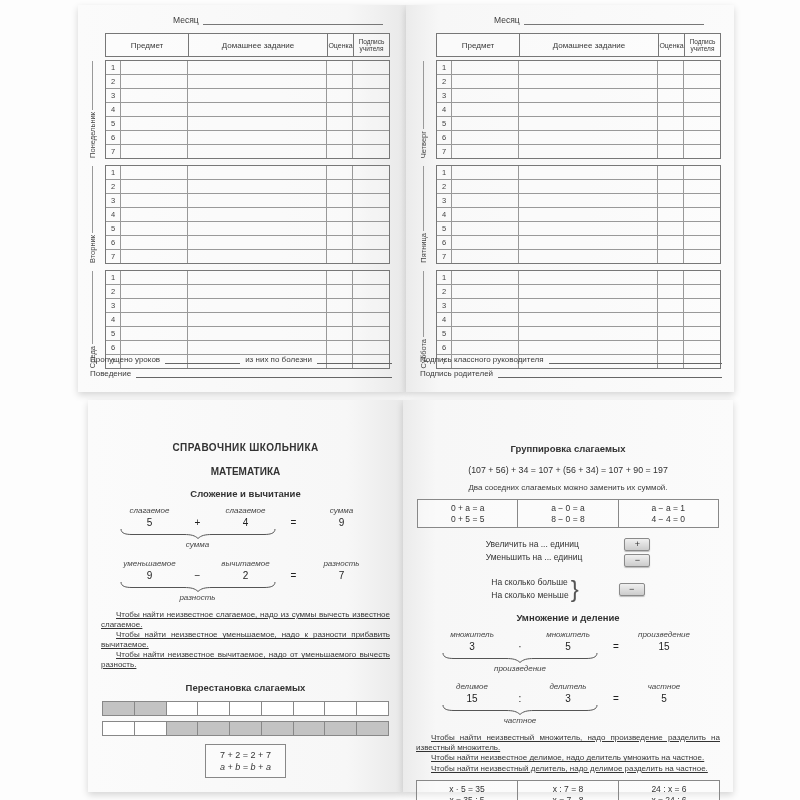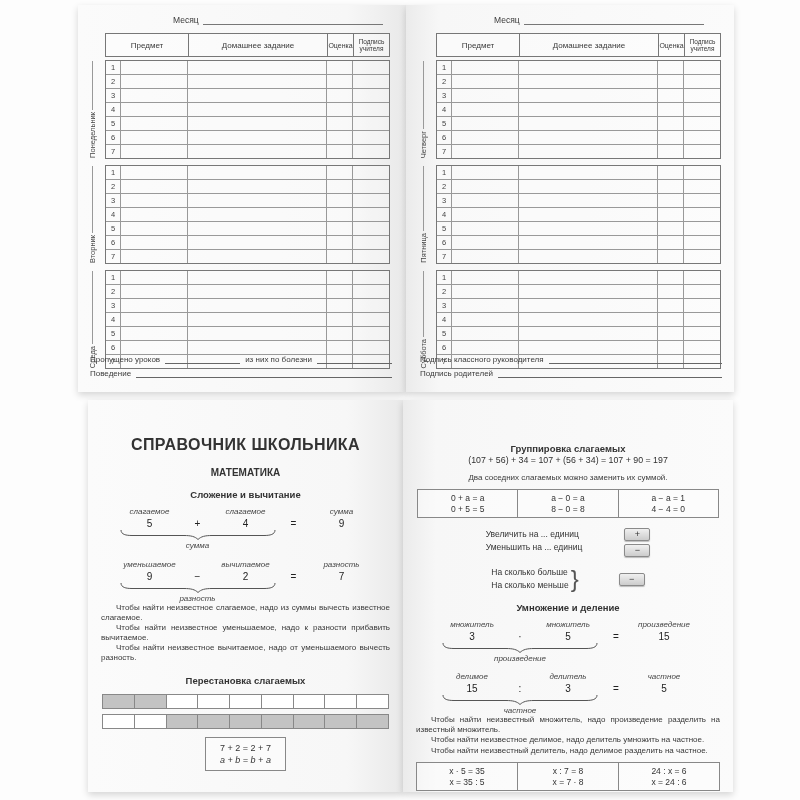--- a/index.html
+++ b/index.html
@@ -38,41 +38,41 @@
   .day-label .dl-line{width:1px;background:#999;flex:1;margin-bottom:2px;}
   .day-label .dl-txt{writing-mode:vertical-rl;transform:rotate(180deg);font-size:7.5px;color:#444;white-space:nowrap;}
   .diary-footer{position:absolute;top:349px;left:12px;right:14px;font-size:8px;color:#3a3a3a;}
   .fline{display:flex;align-items:flex-end;margin-bottom:4px;}
   .fline .uline{flex:1;border-bottom:1px solid #666;height:9px;margin:0 5px;}
   .fline .uline:last-child{margin-right:0;}
 
   
   .ref-page{font-size:8.5px;color:#333;}
   .rp-inner{padding:36px 13px 0 13px;}
-  .h-title{font-weight:bold;font-size:16px;text-align:center;letter-spacing:.4px;margin:0 0 0;}
+  .h-title{font-weight:bold;font-size:10px;text-align:center;letter-spacing:.4px;margin:6px 0 0;}
   .h-subject{font-weight:bold;font-size:10px;text-align:center;margin:13px 0 0;}
   .h-sec{font-weight:bold;font-size:9.5px;text-align:center;margin:11px 0 0;}
   .dg{display:grid;grid-template-columns:70px 26px 70px 26px 70px;justify-content:center;margin-top:7px;}
   .dg .lab{font-style:italic;font-size:8px;color:#444;text-align:center;white-space:nowrap;}
   .dg .num{font-size:10px;text-align:center;padding-top:2px;color:#222;}
   .dg .brace-cell{grid-column:1/4;text-align:center;line-height:0;}
   .dg .brace-lab{grid-column:1/4;text-align:center;font-style:italic;font-size:8px;color:#444;padding-top:1px;}
-  .rules{margin-top:0;}
+  .rules{margin-top:8px;text-decoration:underline;}
   .rules p{margin:0 0 1px;text-indent:15px;text-align:justify;font-size:8px;line-height:9.6px;color:#383838;}
   .eqt{display:flex;border:1px solid #888;width:288px;margin:7px auto 8px;background:rgba(255,255,255,.4);}
   .eqc{flex:1;border-left:1px solid #888;padding:3px 0 2px;text-align:center;font-size:8.5px;line-height:11px;color:#333;}
   .eqc:first-child{border-left:none;}
   .bars{margin-top:8px;}
   .bar{display:flex;width:285px;margin:0 auto 5px;border:1px solid #888;height:13px;box-sizing:content-box;background:#fff;}
   .bcell{flex:1;border-left:1px solid #888;box-sizing:border-box;}
   .bcell:first-child{border-left:none;}
   .bcell.shaded{background:#c3c3c3;}
   .fbox{border:1px solid #888;width:fit-content;margin:8px auto 0;padding:4px 14px;text-align:center;font-size:9px;line-height:12px;background:rgba(255,255,255,.4);}
   .fbox .alg{font-style:italic;}
-  .example{text-align:center;font-size:8.8px;margin-top:1px;color:#2f2f2f;}
+  .example{text-align:center;font-size:8.8px;margin-top:11px;color:#2f2f2f;}
   .note2{text-align:center;font-size:8px;margin-top:8px;color:#3a3a3a;}
   .incdec{display:flex;justify-content:center;margin-top:10px;align-items:flex-start;}
   .incdec .lbls{font-size:8.5px;line-height:13px;color:#333;}
   .incdec .keys{display:flex;flex-direction:column;gap:3px;margin-left:42px;}
   .key{width:24px;height:11px;border:1px solid #8a8a8a;border-radius:2px;
        background:linear-gradient(#f0f0f0,#cccccc);box-shadow:0 1px 1px rgba(0,0,0,.25);
        font-size:9px;line-height:10px;text-align:center;color:#333;}
   .moreless{display:flex;justify-content:center;margin-top:9px;align-items:center;}
   .moreless .lbls{font-size:8.5px;line-height:13px;color:#333;}
   .moreless .cbrace{font-size:24px;font-weight:200;color:#555;margin:0 6px 0 2px;line-height:26px;}

